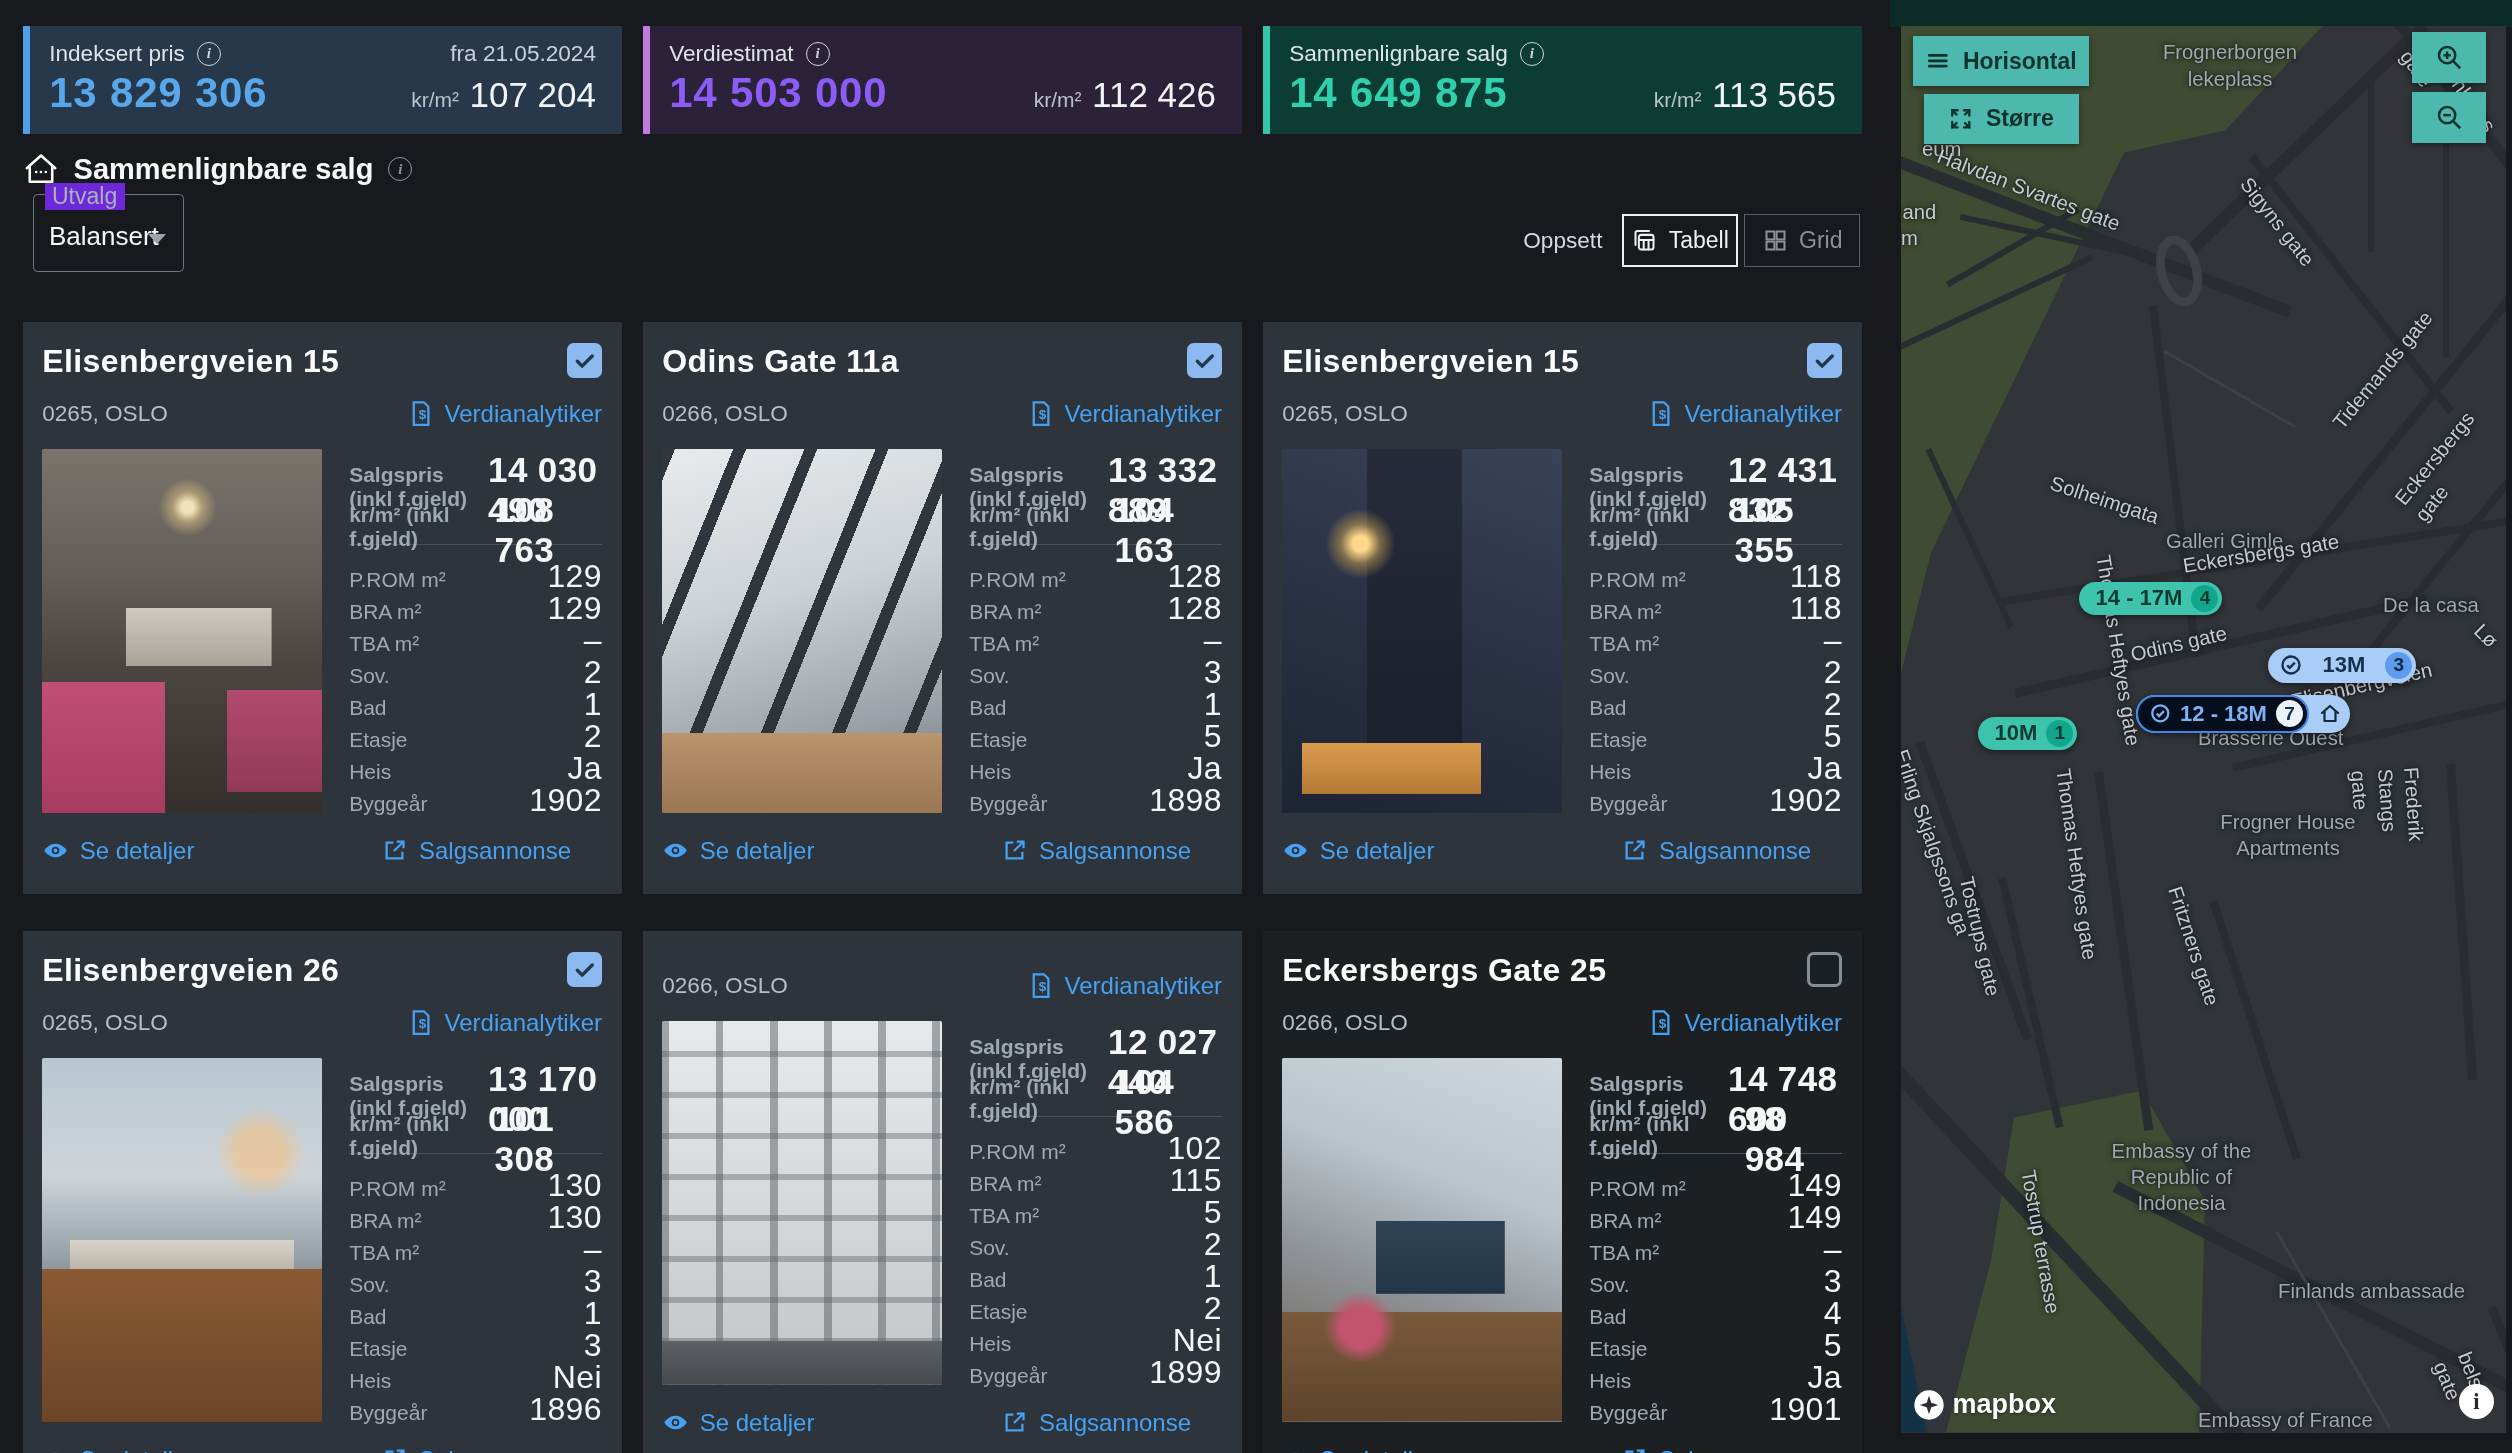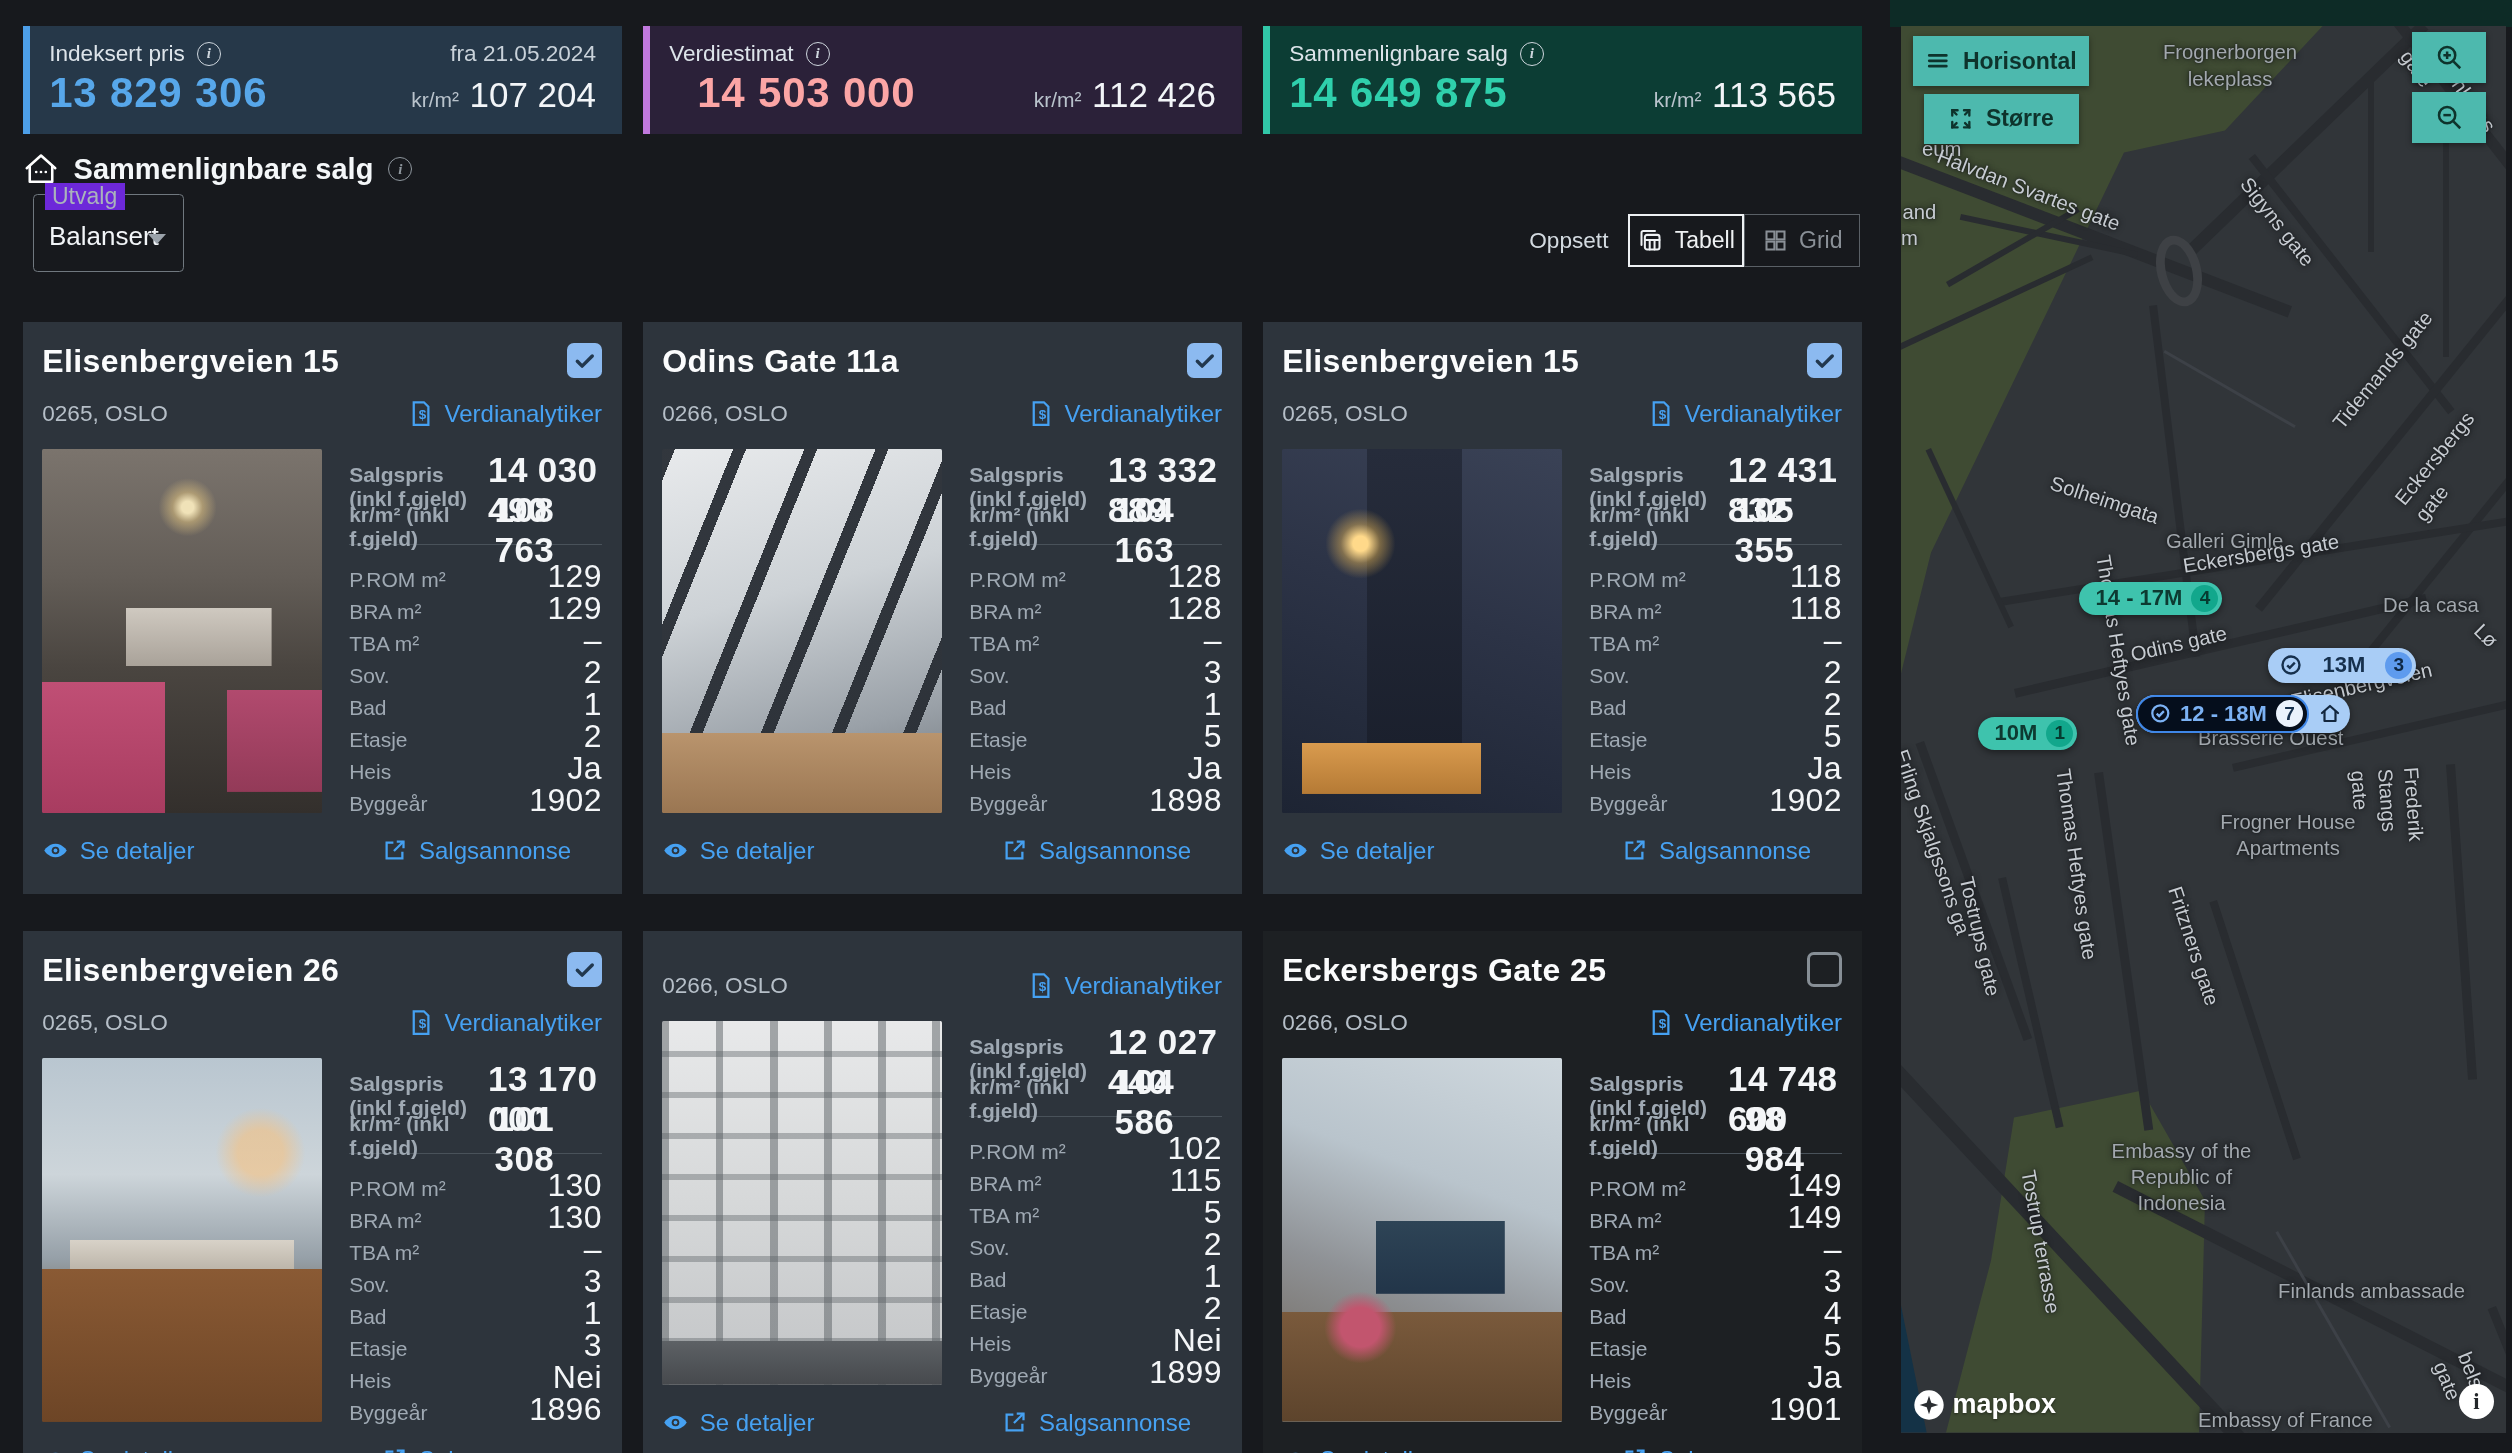--- a/index.html
+++ b/index.html
@@ -31,21 +31,21 @@
     border:1.5px solid #70787f; border-radius:4.5px; }
   .select-label { position:absolute; top:-12px; left:10.5px; background:#6d28d9; padding:0 7.5px;
     font-size:23px; color:#aab3bb; }
   .select-value { position:absolute; left:15px; top:25.6px; font-size:26px; color:#f2f5f8; }
   .caret { position:absolute; right:16.6px; top:39px; width:0; height:0;
     border-left:9px solid transparent; border-right:9px solid transparent; border-top:10.5px solid #9aa2aa; }
 
   .view-toggle-wrap { position:absolute; left:1529px; top:214px; width:331px;
     display:flex; align-items:center; justify-content:flex-end; gap:19.6px; }
   .opp-label { font-size:22.6px; color:#d3dae0; }
-  .view-toggle { display:flex; }
+  .view-toggle { display:flex;gap:6px; }
   .vt-btn { display:flex; align-items:center; justify-content:center; gap:10.5px;
     width:116px; height:53px; background:transparent; border:0.8px solid #5a6066; color:#8a9097;
     font-size:23px; font-family:inherit; }
   .vt-btn svg { width:27px; height:27px; }
   .vt-btn.active { border:2.3px solid #eef1f3; color:#eef1f3; }
 
   
   .cards-grid { position:absolute; left:22.6px; top:322px; display:grid;
     grid-template-columns:repeat(3,599px); gap:37px 21px; }
   .prop-card { width:599px; height:572px; background:#2d343c; padding:21px 19.6px; overflow:hidden; }
@@ -177,21 +177,21 @@
   </div>
   <div class="stat-card" style="background: rgb(43, 33, 57); border-left-color: rgb(193, 121, 222);">
     <div class="stat-top">
       <span class="stat-label">
           <span>Verdiestimat</span>
           <span class="info-icon">i</span>
         </span>
       <span class="stat-note"></span>
     </div>
     <div class="stat-bottom">
-      <span class="stat-value" style="color: #fca5a5; margin-left: 28px;">14 503 000</span>
+      <span class="stat-value" style="color: #8b5cf6;">14 503 000</span>
       <span class="stat-perm2"><span class="unit">kr/m²</span><span>112 426</span></span>
     </div>
   </div>
   <div class="stat-card" style="background: rgb(12, 61, 52); border-left-color: rgb(49, 199, 168);">
     <div class="stat-top">
       <span class="stat-label">
           <span>Sammenlignbare salg</span>
           <span class="info-icon">i</span>
         </span>
       <span class="stat-note"></span>

